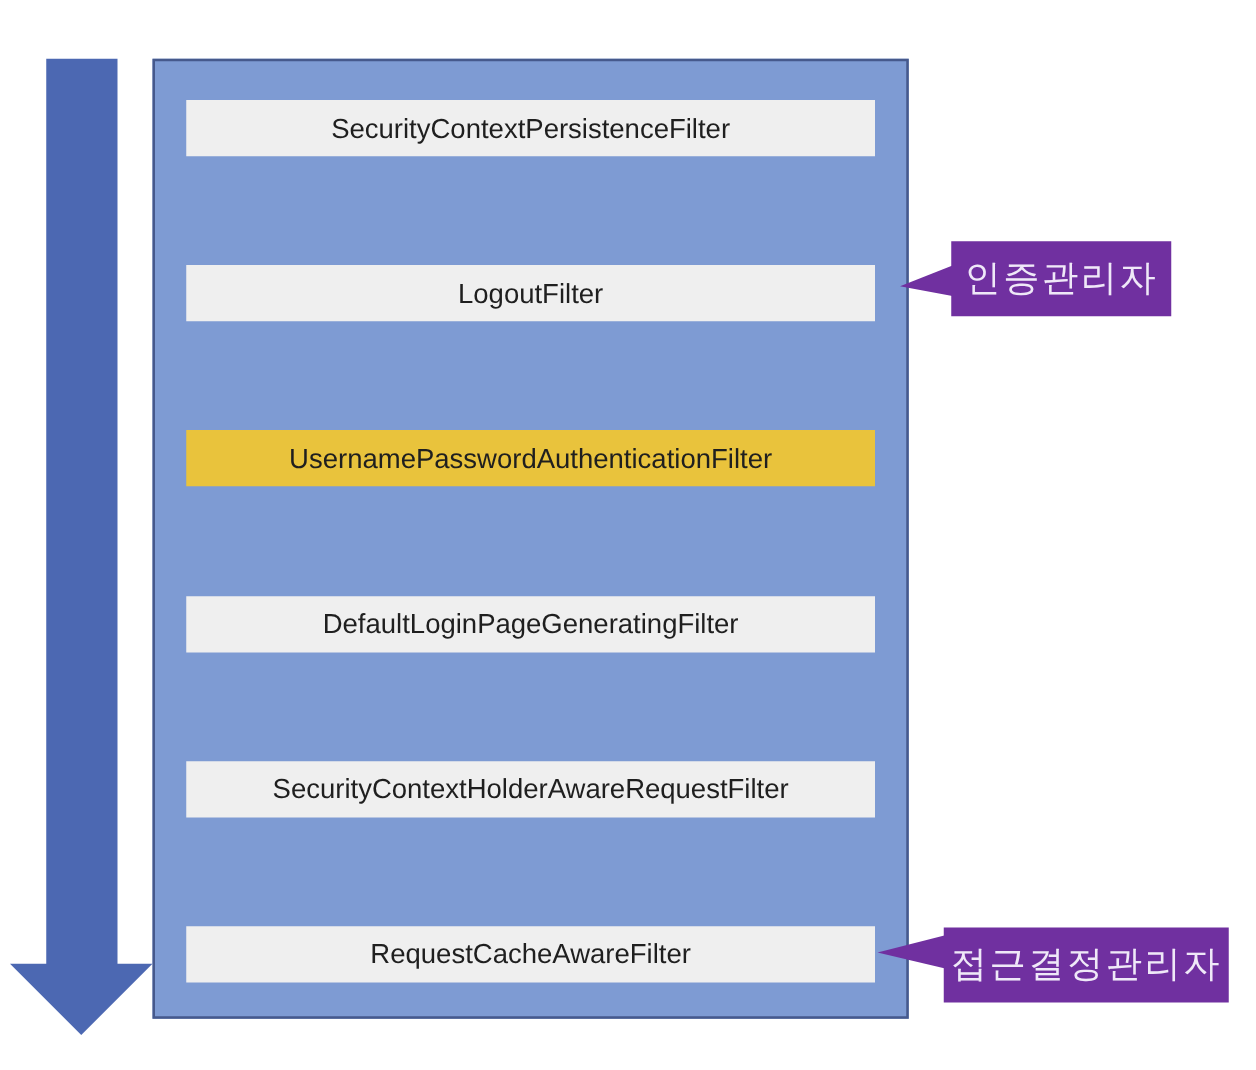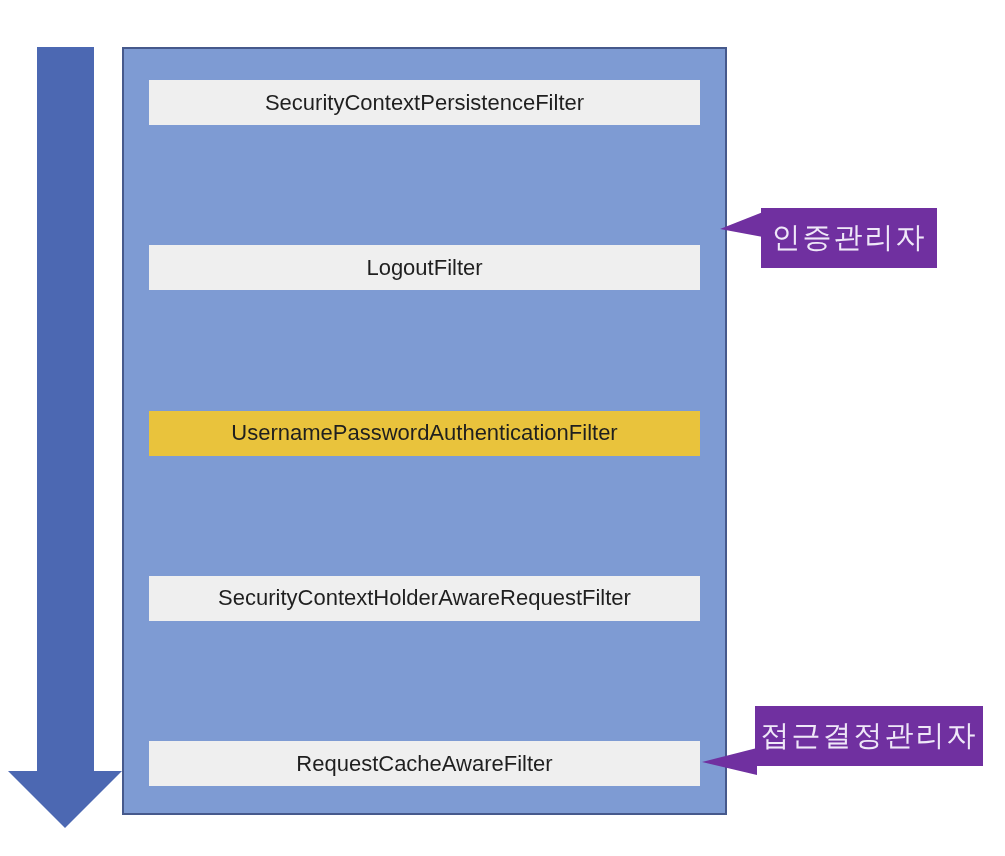--- a/index.html
+++ b/index.html
@@ -67,40 +67,41 @@
     display: flex;
     align-items: center;
     justify-content: center;
     font-size: 29px;
     letter-spacing: 2px;
     z-index: 3;
     white-space: nowrap;
   }
   .callout-auth {
     left: 761px;
-    top: 208px;
+    top: 193px;
     width: 176px;
     height: 60px;
   }
   .callout-access {
     left: 755px;
-    top: 706px;
+    top: 742px;
     width: 228px;
     height: 60px;
   }
 </style>
 </head>
 <body>
 
 <div class="stage">
 
   <div class="chain-container">
     <div class="filter-row">SecurityContextPersistenceFilter</div>
     <div class="filter-row">LogoutFilter</div>
     <div class="filter-row hl">UsernamePasswordAuthenticationFilter</div>
+    <div class="filter-row">DefaultLoginPageGeneratingFilter</div>
     <div class="filter-row">SecurityContextHolderAwareRequestFilter</div>
     <div class="filter-row">RequestCacheAwareFilter</div>
   </div>
 
   <svg class="shapes-overlay" viewBox="0 0 1005 856">
     <polygon points="37,47 94,47 94,771 122,771 65,828 8,771 37,771" style="fill: var(--arrow-fill, #4C68B2);"></polygon>
     <polygon points="720,229 763,212 763,237" style="fill: var(--callout-fill, #7030A0);"></polygon>
     <polygon points="702,762 757,748 757,775" style="fill: var(--callout-fill, #7030A0);"></polygon>
   </svg>
 

